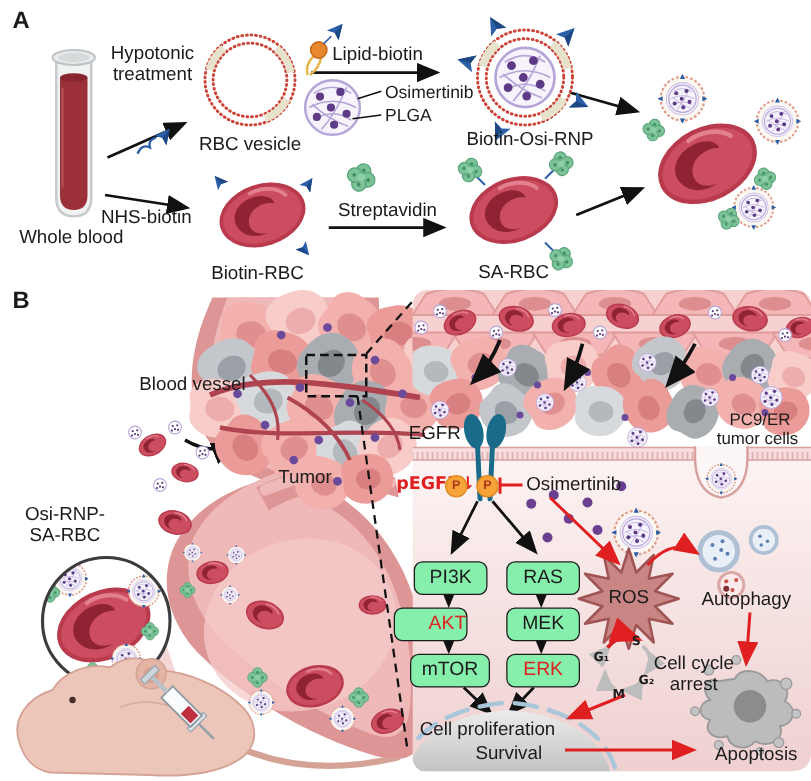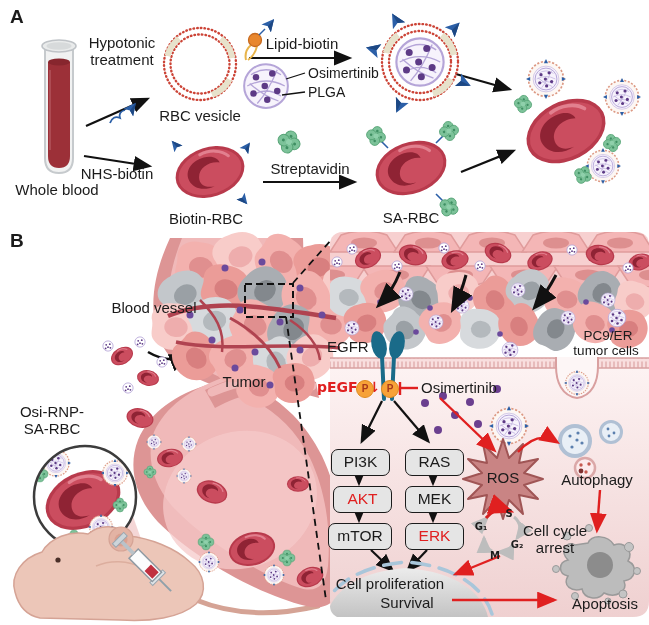--- a/index.html
+++ b/index.html
@@ -5,21 +5,21 @@
   html,body{margin:0;padding:0;background:#fff;}
   .canvas{position:relative;width:649px;height:625px;background:#fff;overflow:hidden;
           font-family:"Liberation Sans","DejaVu Sans",sans-serif;color:#1b1b1b;}
   .art{position:absolute;left:0;top:0;}
   .lbl{position:absolute;font-size:15px;line-height:1.1;white-space:nowrap;color:#1b1b1b;}
   .c{transform:translateX(-50%);text-align:center;}
   .panel-letter{font-size:19px;font-weight:bold;}
   .red{color:#e02020;}
   .small{font-size:13.5px;}
   .pbox{position:absolute;width:57px;height:25px;border:1.8px solid #1b1b1b;border-radius:7px;
-        background:#e5e5e5;font-size:15.5px;line-height:24px;text-align:center;}
+        background:#86efac;font-size:15.5px;line-height:24px;text-align:center;}
   .pcirc{position:absolute;width:16px;height:16px;border-radius:50%;background:#f7a238;
          border:1px solid #df8a1e;color:#a8381b;font-size:10px;font-weight:bold;
          text-align:center;line-height:15px;}
   .cyc{position:absolute;font-size:10px;font-weight:bold;transform:translate(-50%,0);
        font-family:"DejaVu Sans","Liberation Sans",sans-serif;}
   .dejavu{font-family:"DejaVu Sans","Liberation Sans",sans-serif;}
 </style>
 </head>
 <body>
 
@@ -560,39 +560,40 @@
 <div class="lbl panel-letter" style="left:10px;top:7px;">A</div>
 <div class="lbl c" style="left:57px;top:182px;">Whole blood</div>
 <div class="lbl c" style="left:122px;top:35px;">Hypotonic</div>
 <div class="lbl c" style="left:122px;top:52px;">treatment</div>
 <div class="lbl c" style="left:200px;top:108px;">RBC vesicle</div>
 <div class="lbl c" style="left:117px;top:130px;margin-top:36px;">NHS-biotin</div>
 <div class="lbl c" style="left:206px;top:211px;">Biotin-RBC</div>
 <div class="lbl c" style="left:302px;top:36px;">Lipid-biotin</div>
 <div class="lbl" style="left:308px;top:66px;font-size:14px;">Osimertinib</div>
 <div class="lbl" style="left:308px;top:85px;font-size:14px;">PLGA</div>
+<div class="lbl c" style="left:424px;top:104px;">Biotin-Osi-RNP</div>
 <div class="lbl c" style="left:310px;top:161px;">Streptavidin</div>
 <div class="lbl c" style="left:411px;top:210px;">SA-RBC</div>
 
 <div class="lbl panel-letter" style="left:10px;top:231px;">B</div>
 <div class="lbl c" style="left:154px;top:252px;margin-top:48px;">Blood vessel</div>
 <div class="lbl c" style="left:244px;top:374px;">Tumor</div>
 <div class="lbl c" style="left:52px;top:404px;">Osi-RNP-</div>
 <div class="lbl c" style="left:52px;top:421px;">SA-RBC</div>
 <div class="lbl c small" style="left:608px;top:329px;">PC9/ER</div>
 <div class="lbl c small" style="left:606px;top:344px;">tumor cells</div>
 <div class="lbl" style="left:327px;top:339px;">EGFR</div>
 <div class="lbl red dejavu" style="left:317px;top:380px;font-size:14px;font-weight:600;">pEGFR↓</div>
 <div class="pcirc" style="left:356px;top:380px;">P</div>
 <div class="pcirc" style="left:381px;top:380px;">P</div>
 <div class="lbl" style="left:421px;top:380px;">Osimertinib</div>
 
 <div class="pbox" style="left:331px;top:449px;">PI3K</div>
 <div class="pbox" style="left:405px;top:449px;">RAS</div>
-<div class="pbox red" style="left:333px;top:486px;">AKT</div>
+<div class="pbox red" style="left:315px;top:486px;text-align:right;">AKT</div>
 <div class="pbox" style="left:405px;top:486px;">MEK</div>
 <div class="pbox" style="left:328px;top:523px;width:62px;">mTOR</div>
 <div class="pbox red" style="left:405px;top:523px;">ERK</div>
 
 <div class="lbl c" style="left:503px;top:470px;">ROS</div>
 <div class="lbl c" style="left:597px;top:472px;">Autophagy</div>
 
 <div class="cyc" style="left:509px;top:508px;">S</div>
 <div class="cyc" style="left:481px;top:521px;">G₁</div>
 <div class="cyc" style="left:517px;top:539px;">G₂</div>

